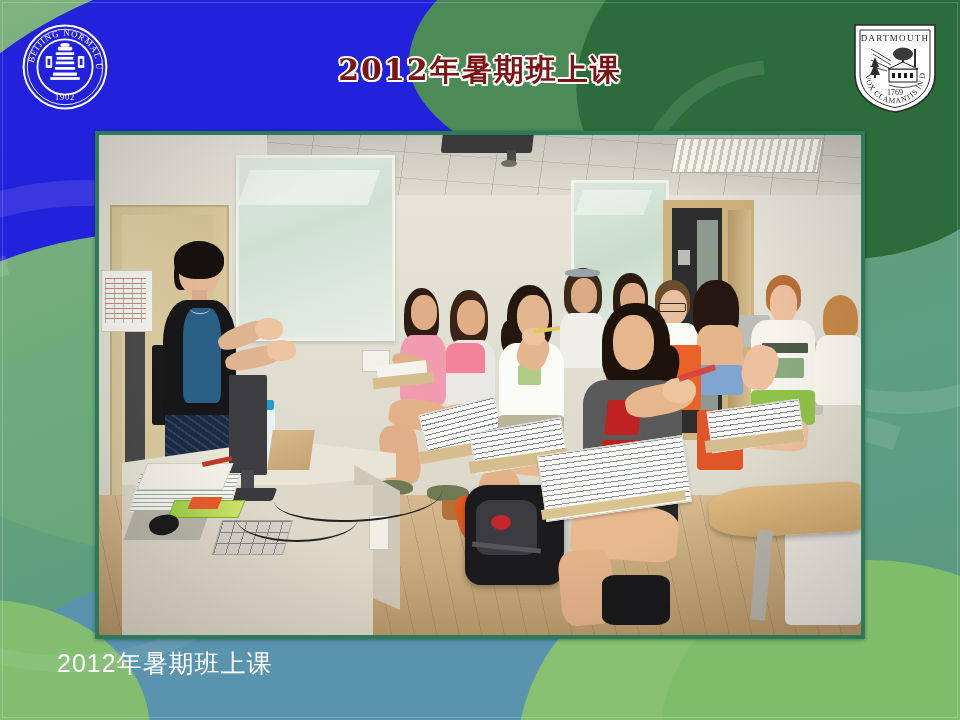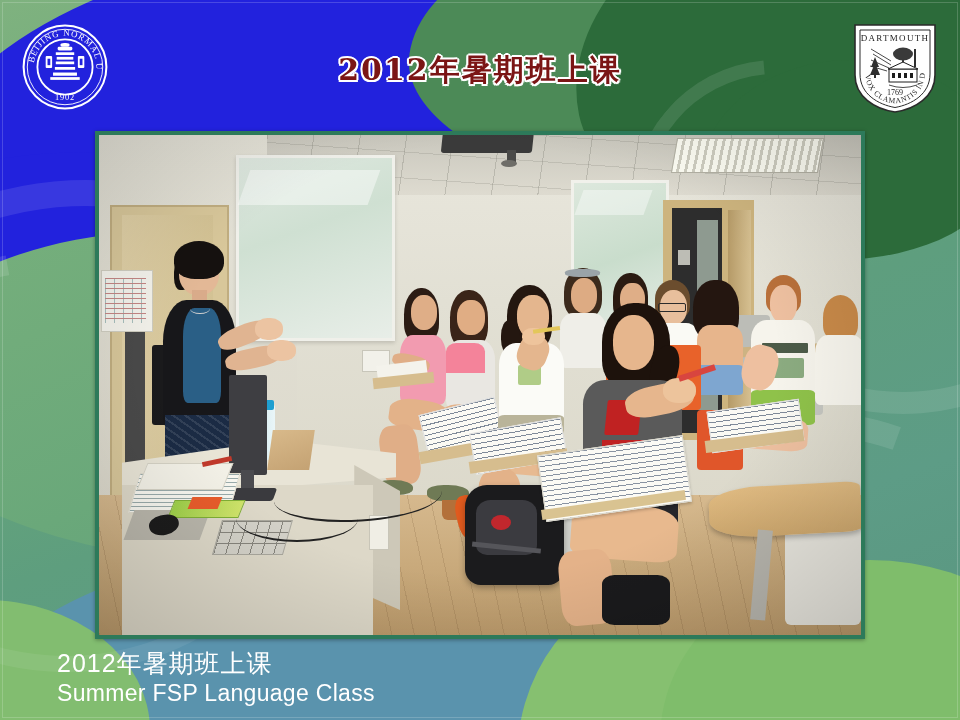--- a/index.html
+++ b/index.html
@@ -607,16 +607,15 @@
       <div class="p fg-chair"></div>
       <div class="p fg-desk"></div>
       <div class="p fg-desk-leg"></div>
 
       <div class="p vignette"></div>
     </div>
   </div>
 
   <div id="caption">
     <div class="cn">2012年暑期班上课</div>
-    <div class="en">Summer FSP Language Class</div>
   </div>
 
 </div>
 
 </body></html>

